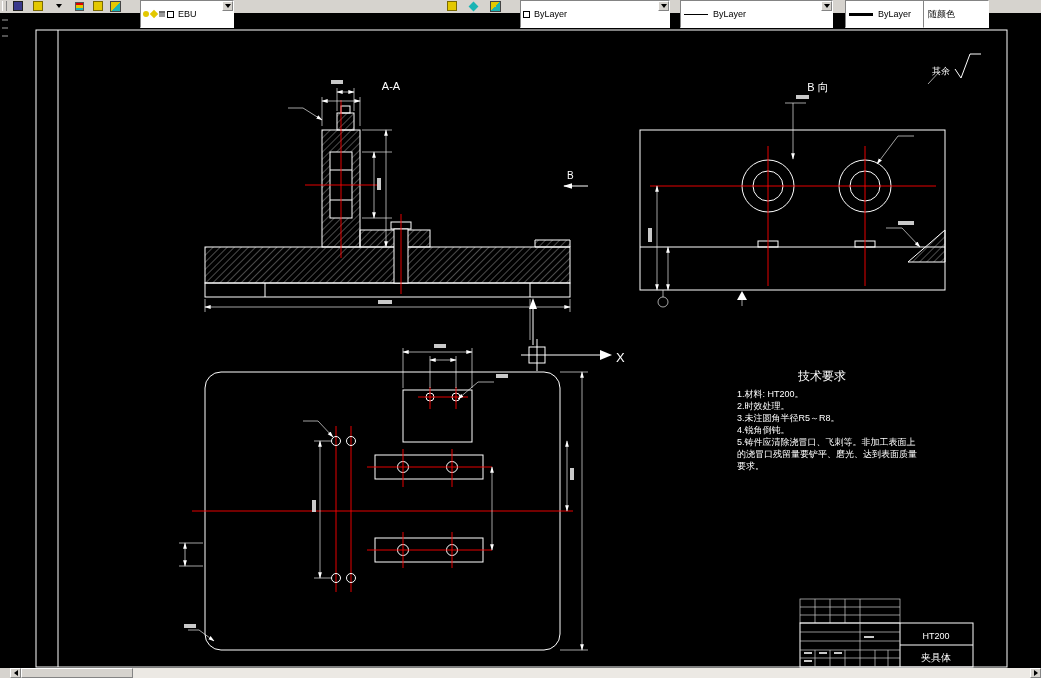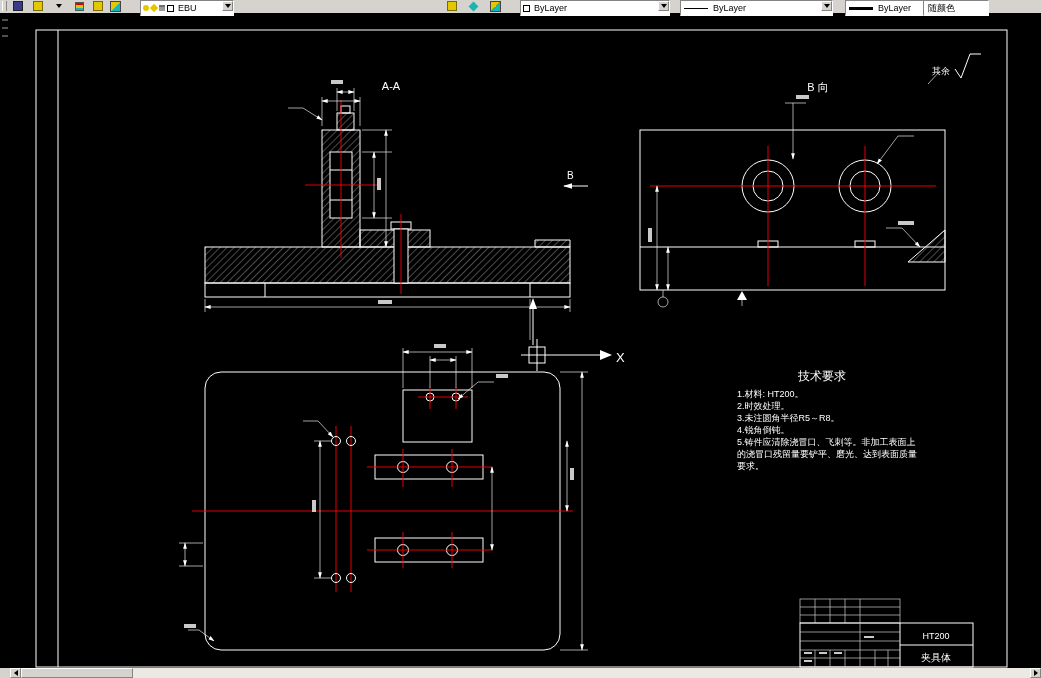--- a/index.html
+++ b/index.html
@@ -3,21 +3,21 @@
 <meta charset="utf-8">
 <style>
   html,body{margin:0;padding:0;width:1041px;height:678px;overflow:hidden;background:#000;
     font-family:"Liberation Sans","DejaVu Sans",sans-serif;}
   
   .toolbar{position:absolute;top:0;left:0;width:1041px;height:13px;background:#d6d3ce;z-index:5;}
   .grip{position:absolute;left:2px;top:1px;width:3px;height:10px;
     border-left:1px solid #fff;border-right:1px solid #848484;}
   .tbtn{position:absolute;top:0;width:15px;height:12px;background:#d6d3ce;
     display:flex;align-items:center;justify-content:center;}
-  .combo{position:absolute;top:0;height:16px;background:#fff;border:1px solid;
+  .combo{position:absolute;top:0;height:28px;background:#fff;border:1px solid;
     border-color:#848484 #fff #fff #848484;box-sizing:border-box;display:flex;
     align-items:center;font-size:9px;color:#000;padding-left:2px;overflow:hidden;}
   .cmb-txt{margin-left:2px;white-space:nowrap;line-height:10px;}
   .arrowbtn{position:absolute;right:0;top:0;width:11px;height:10px;background:#d6d3ce;
     border:1px solid;border-color:#fff #848484 #848484 #fff;box-sizing:border-box;
     display:flex;align-items:center;justify-content:center;}
   .combo .arrowbtn{position:absolute;}
   .combo{position:absolute;}
   .tri-down{width:0;height:0;border-left:3px solid transparent;border-right:3px solid transparent;
     border-top:4px solid #000;}

